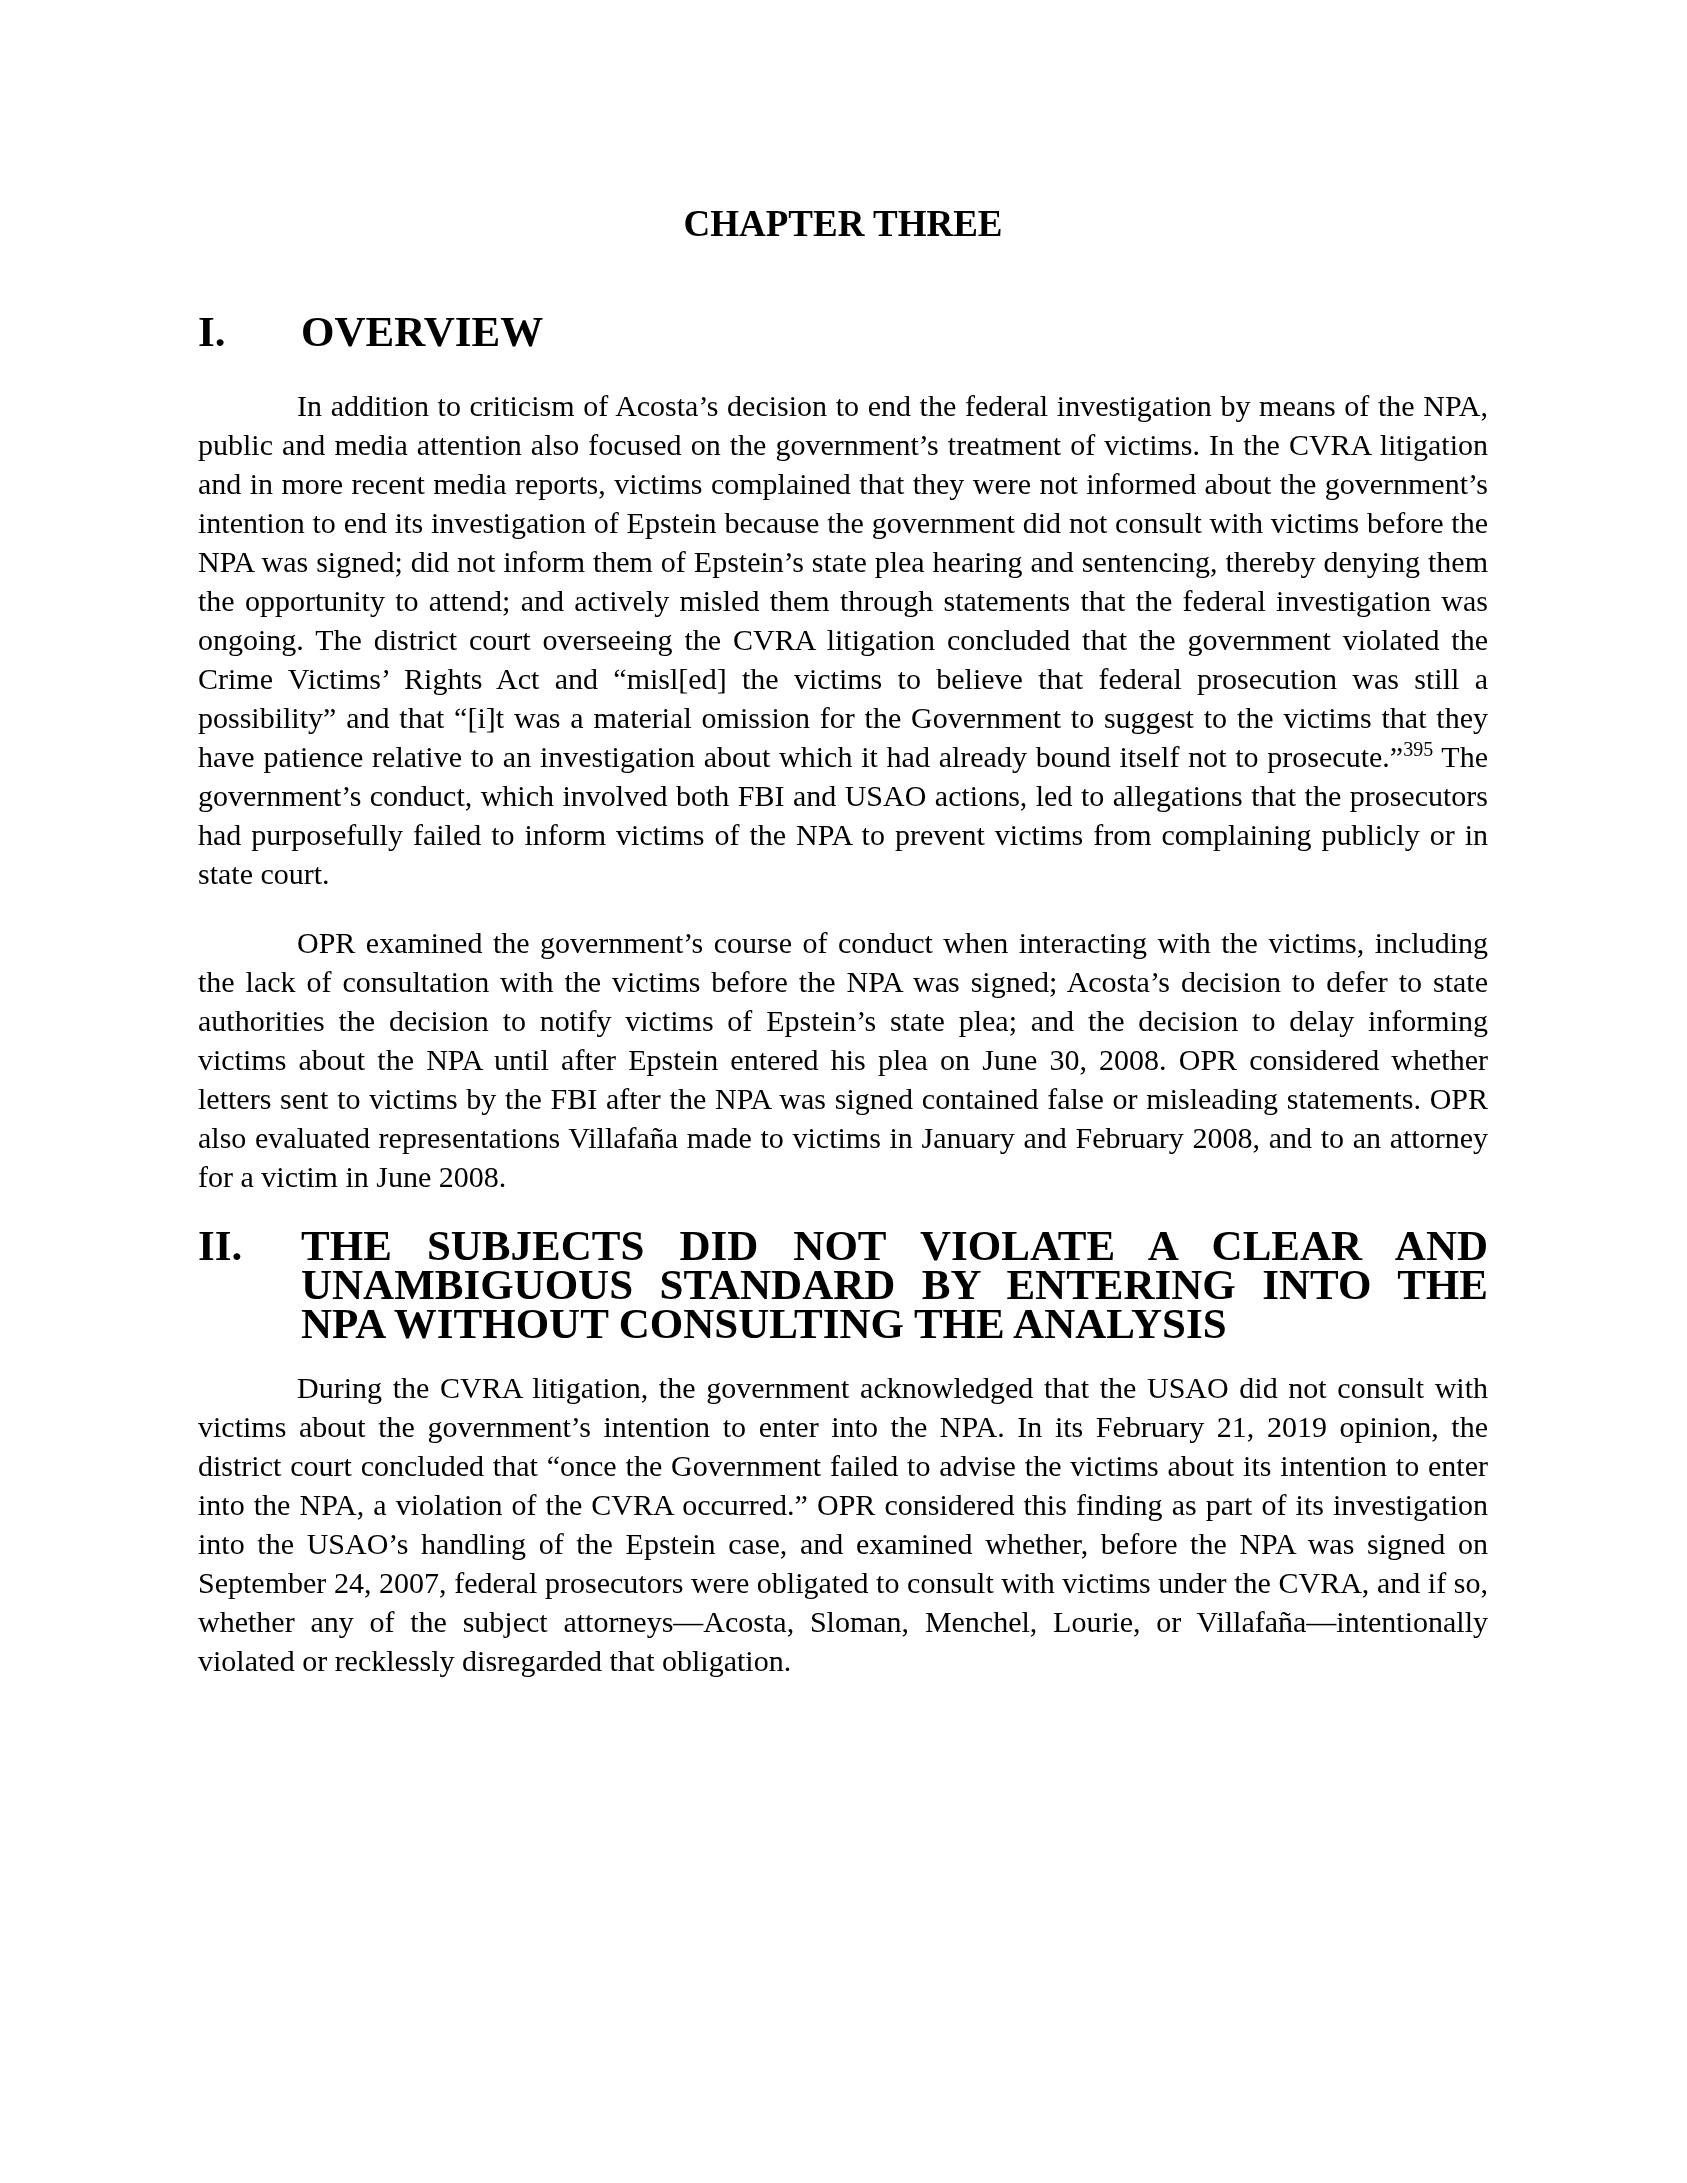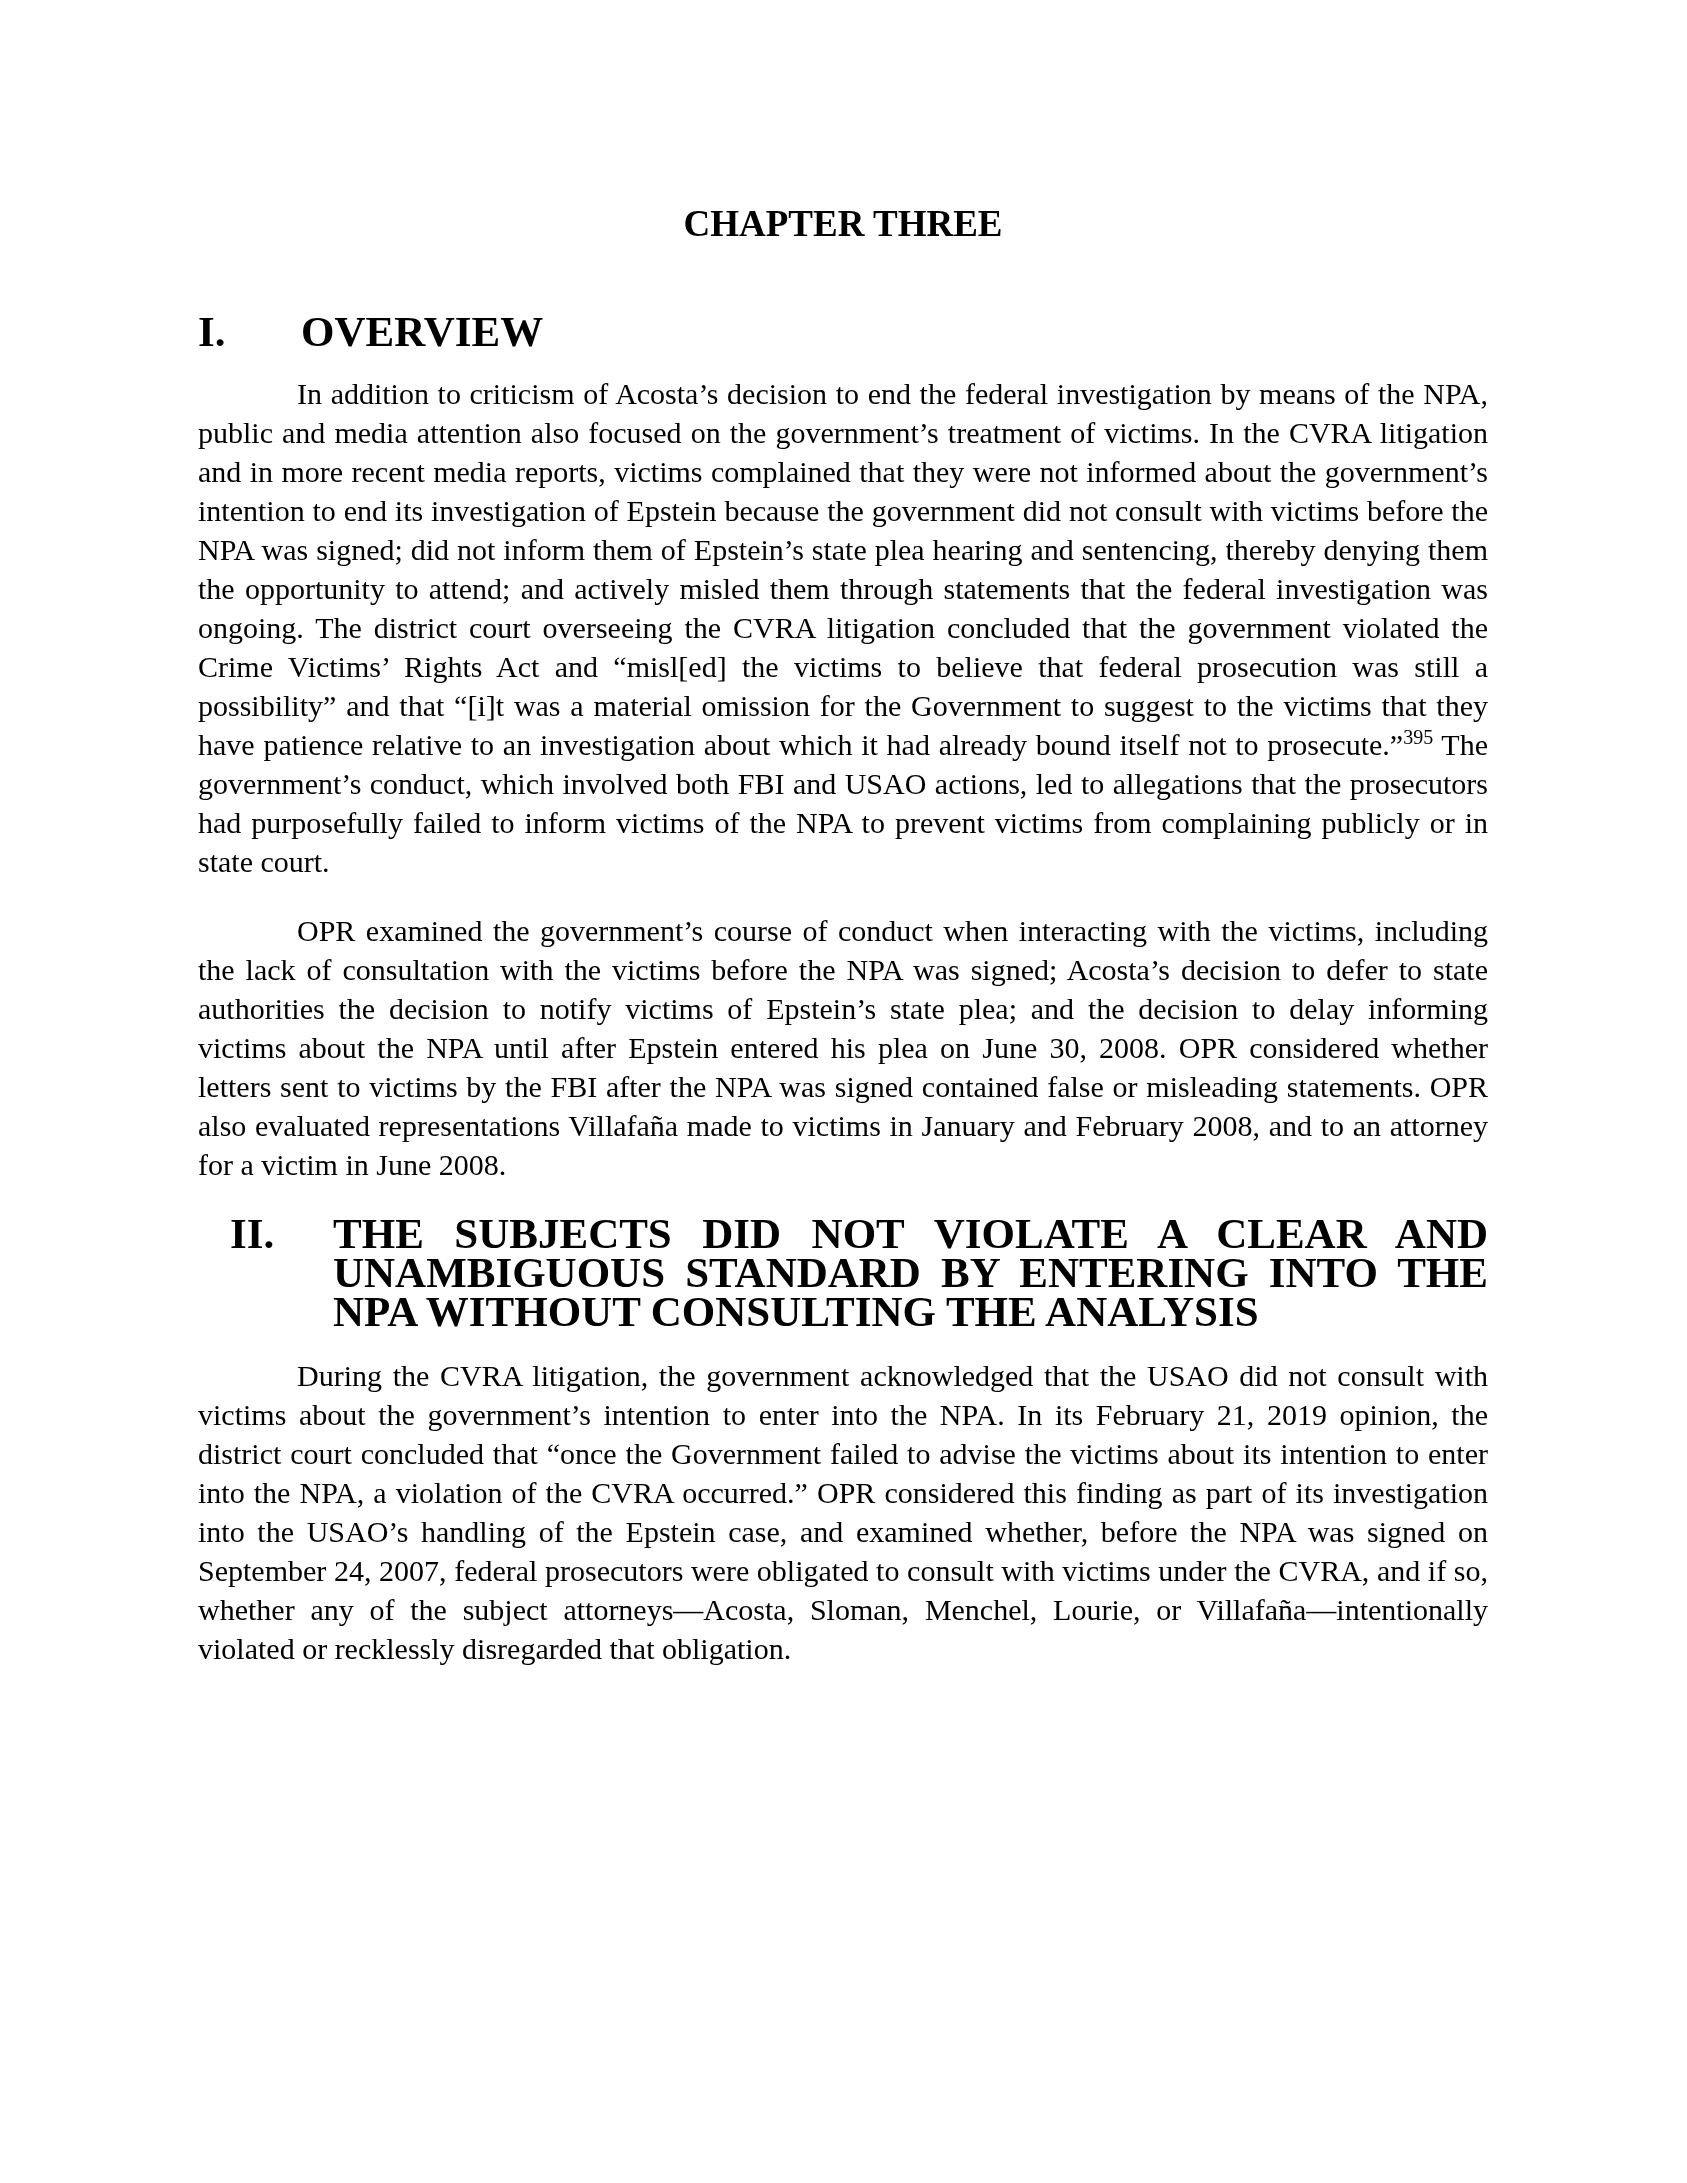--- a/index.html
+++ b/index.html
@@ -46,38 +46,37 @@
   }
   .section-heading .numeral {
     display: inline-block;
     width: 103px;
   }
   .section-heading.hanging {
     display: flex;
     align-items: flex-start;
     margin-top: 30px;
     line-height: 39px;
-    margin-left: 32px;
   }
   .section-heading.hanging .numeral {
     flex: 0 0 103px;
     width: auto;
   }
   .section-heading.hanging .heading-text {
     flex: 1;
     text-align: justify;
   }
   .body-para {
     margin: 0;
     font-size: 30px;
     line-height: 39px;
     text-align: justify;
     text-indent: 99px;
   }
-  .para-1 { margin-top: 24px; }
+  .para-1 { margin-top: 36px; }
   .para-2 { margin-top: 30px; }
   .para-3 { margin-top: 25px; }
   .fn-ref {
     font-size: 20px;
     line-height: 0;
     position: relative;
     top: -11.2px;
     vertical-align: baseline;
   }
   .fn-rule {

